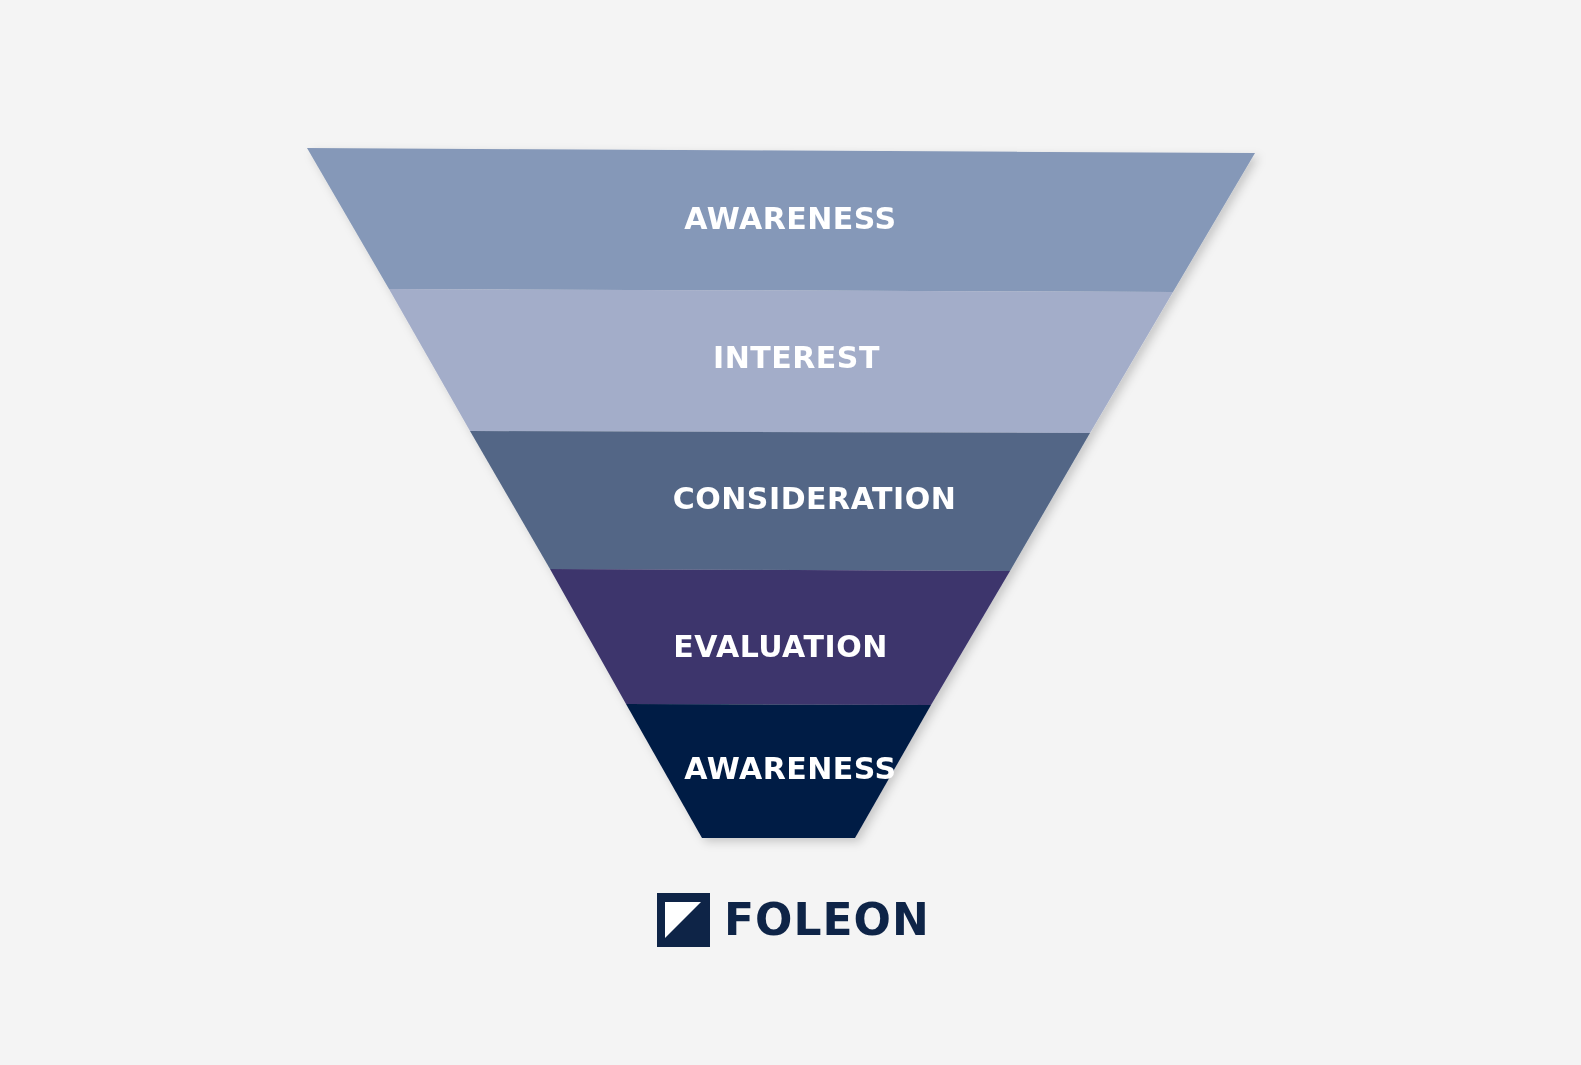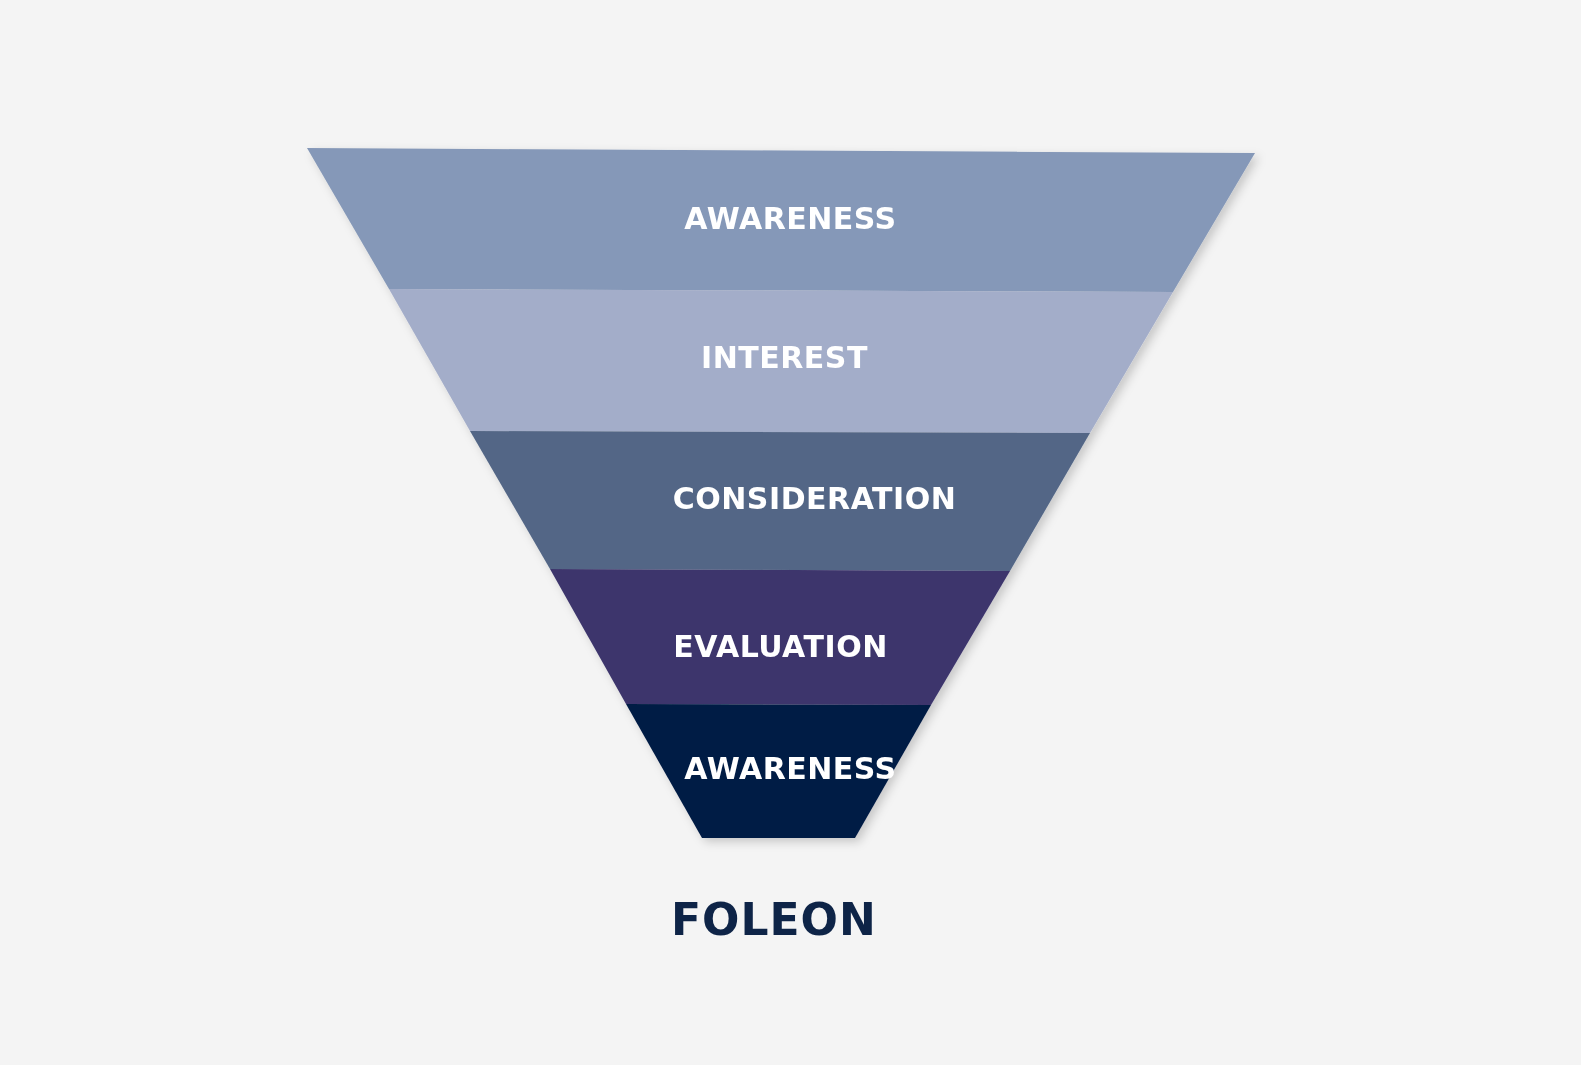--- a/index.html
+++ b/index.html
@@ -38,21 +38,20 @@
       letter-spacing: 0.5px;
       line-height: 36px;
     }
     .logo {
       position: absolute;
       left: 657px;
       top: 893px;
       height: 54px;
       display: flex;
       align-items: center;
-      flex-direction: column;
     }
     .logo-mark {
       width: 53px;
       height: 54px;
       display: block;
     }
     .logo-text {
       margin-left: 14px;
       font-family: "DejaVu Sans", sans-serif;
       font-weight: bold;
@@ -74,21 +73,21 @@
     <g filter="url(#shadow)">
       <polygon points="307,148 1255,153 1173,292 389,289" fill="#8598b8"></polygon>
       <polygon points="389,289 1173,292 1090,433 470,431" fill="#a3adc9"></polygon>
       <polygon points="470,431 1090,433 1010,571 550,569" fill="#536686"></polygon>
       <polygon points="550,569 1010,571 931,705 626,704" fill="#3c356c"></polygon>
       <polygon points="626,704 931,705 855,838 702,838" fill="#001b44"></polygon>
     </g>
   </svg>
 
   <div class="stage-label" style="top:201px;padding-left:0px;">AWARENESS</div>
-  <div class="stage-label" style="top:340px;padding-left:4px;width:1561px;">INTEREST</div>
+  <div class="stage-label" style="top:340px;padding-left:16px;width:1561px;">INTEREST</div>
   <div class="stage-label" style="top:481px;padding-left:24px;">CONSIDERATION</div>
   <div class="stage-label" style="top:621px;padding-left:0;width:1561px;margin-top:8px;">EVALUATION</div>
   <div class="stage-label" style="top:751px;">AWARENESS</div>
 </div>
 
 <div class="logo">
   <svg class="logo-mark" viewBox="0 0 53 54">
     <rect x="0" y="0" width="53" height="54" fill="#0e2447"></rect>
     <polygon points="8,45 8,9 44,9" fill="#ffffff"></polygon>
   </svg>

